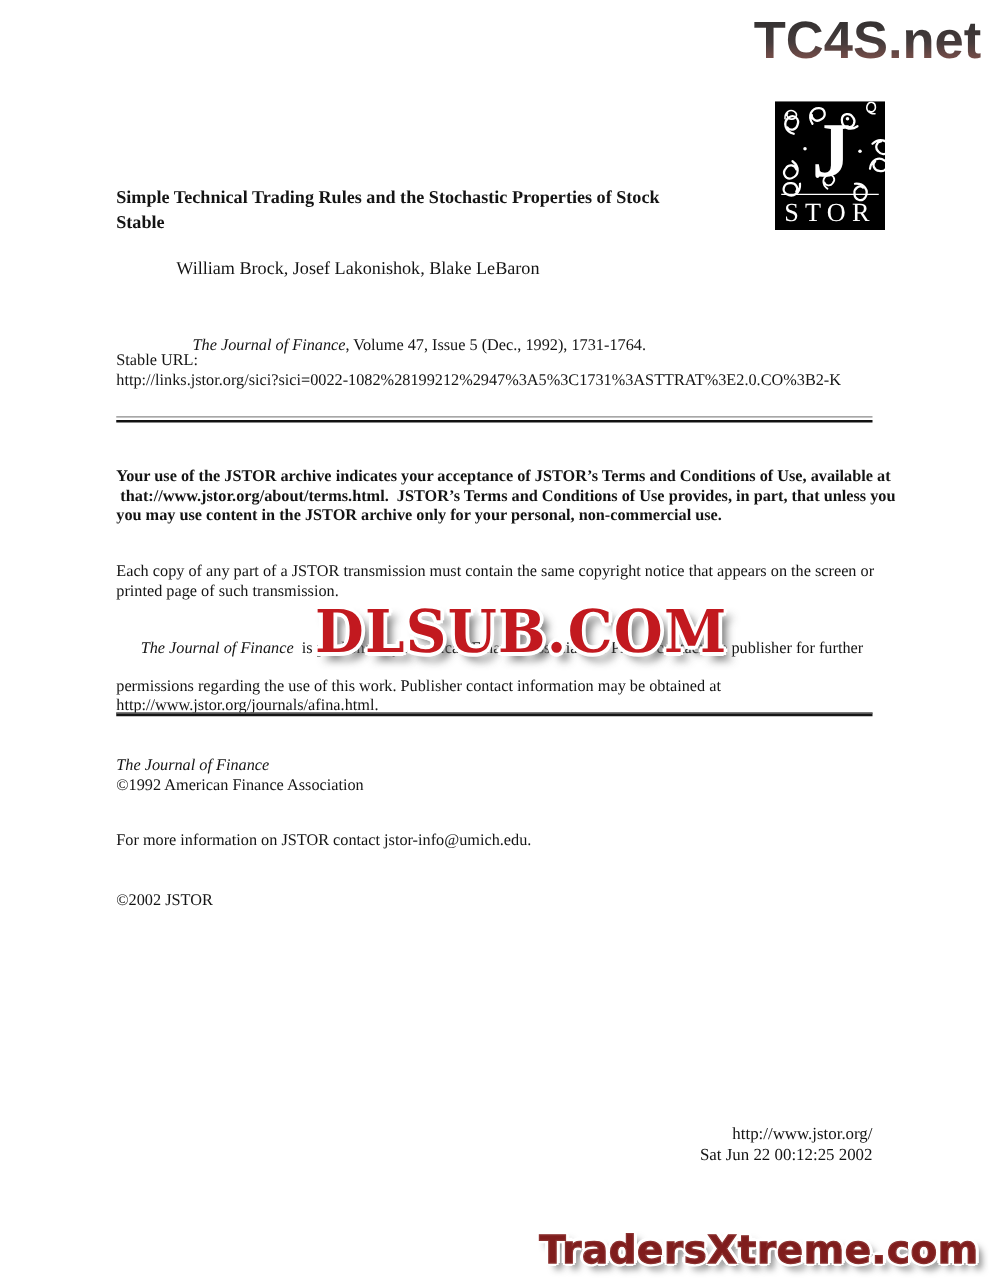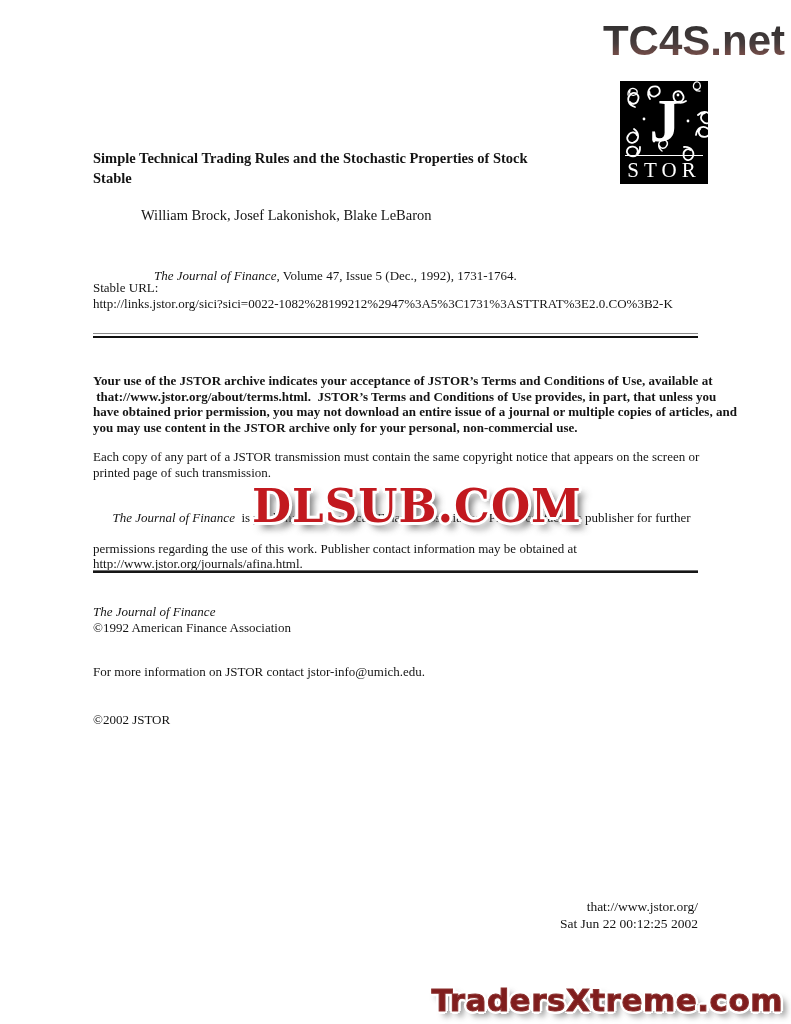--- a/index.html
+++ b/index.html
@@ -5,21 +5,21 @@
   * { margin:0; padding:0; box-sizing:border-box; }
   html,body { background:#ffffff; }
   #page {
     position:relative; width:791px; height:1024px; background:#fff;
     font-family:"Liberation Serif", serif; color:#141414; overflow:hidden;
   }
   .line { white-space:pre; }
 
   
   #tc4s {
-    position:absolute; top:17px; right:6px;
+    position:absolute; top:8px; right:6px;
     font-family:"Liberation Sans", sans-serif; font-weight:bold;
     font-size:42px; letter-spacing:0px;
     background:linear-gradient(180deg,#2f2f2f 8%, #463c3c 55%, #9a5a52 100%);
     -webkit-background-clip:text; background-clip:text; color:transparent;
   }
 
   
   #jstor-logo { position:absolute; left:620px; top:81px; }
 
   
@@ -125,21 +125,20 @@
   </div>
 
   <div id="rule1" class="rule">
     <div class="thin"></div>
     <div class="thick"></div>
   </div>
 
   <div id="terms-p1" class="para">
     <div class="line">Your use of the JSTOR archive indicates your acceptance of JSTOR’s Terms and Conditions of Use, available at</div>
     <div class="line"> that://www.jstor.org/about/terms.html.  JSTOR’s Terms and Conditions of Use provides, in part, that unless you</div>
-    <div class="line">have obtained prior permission, you may not download an entire issue of a journal or multiple copies of articles, and</div>
     <div class="line">you may use content in the JSTOR archive only for your personal, non-commercial use.</div>
   </div>
 
   <div id="terms-p2" class="para">
     <div class="line">Each copy of any part of a JSTOR transmission must contain the same copyright notice that appears on the screen or</div>
     <div class="line">printed page of such transmission.</div>
   </div>
 
   <div id="publisher" class="para">
     <div class="line">
@@ -158,19 +157,19 @@
     <div class="line">©1992 American Finance Association</div>
   </div>
 
   <div id="jstor-notice" class="para">
     <div class="line">For more information on JSTOR contact jstor-info@umich.edu.</div>
   </div>
 
   <div id="copyright-2002" class="para">©2002 JSTOR</div>
 
   <div id="footer">
-    <div class="line">that://www.jstor.org/</div>
+    <div class="line">http://www.jstor.org/</div>
     <div class="line">Sat Jun 22 00:12:25 2002</div>
   </div>
 
   <div id="traders">TradersXtreme.com</div>
 
 </div>
 
 </body></html>

